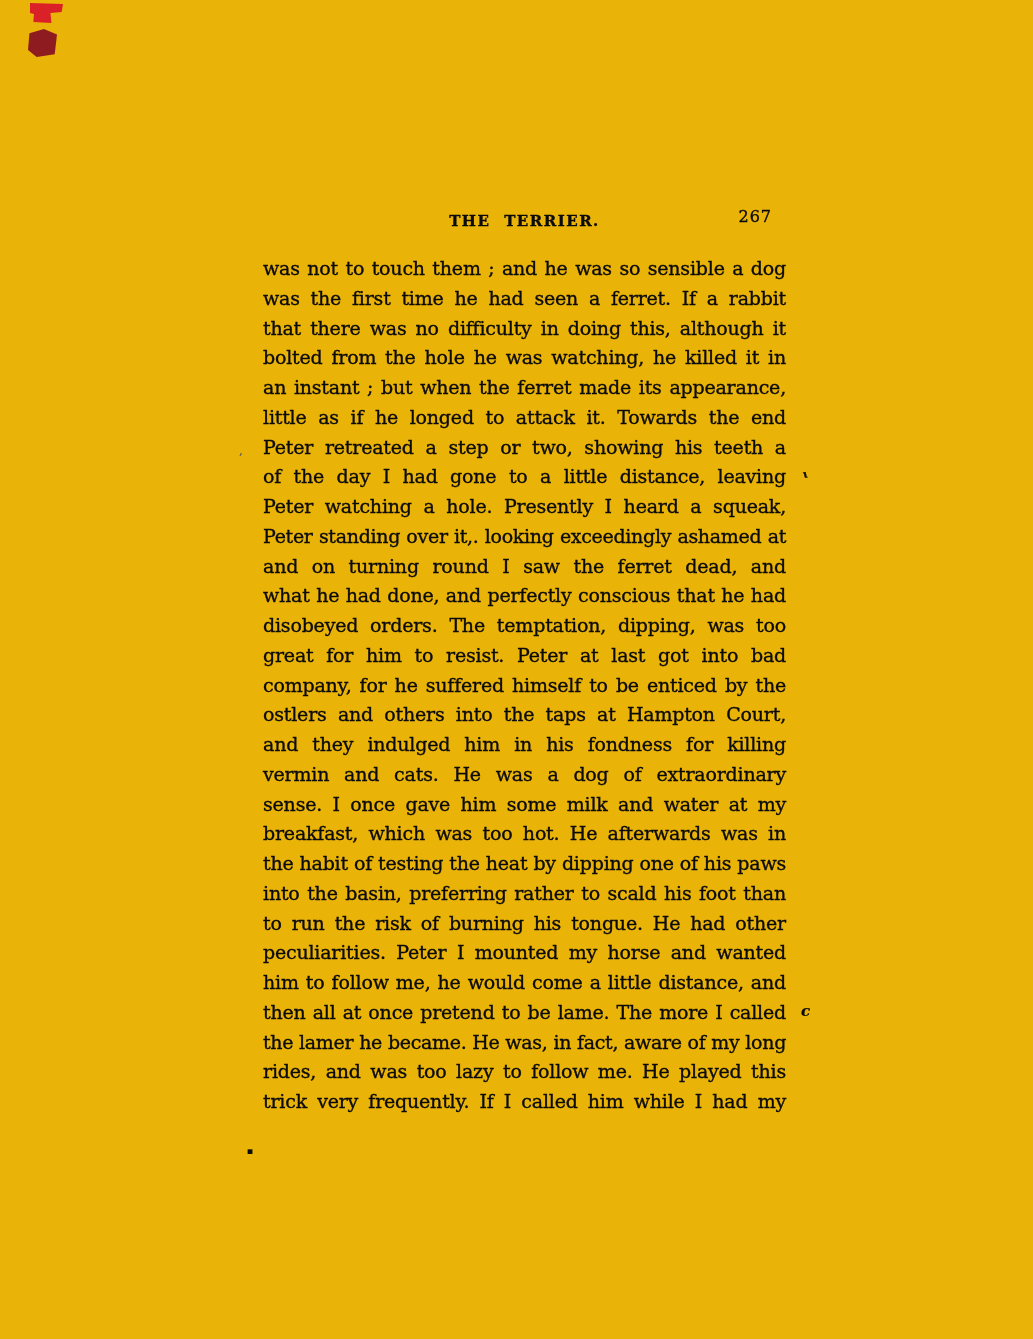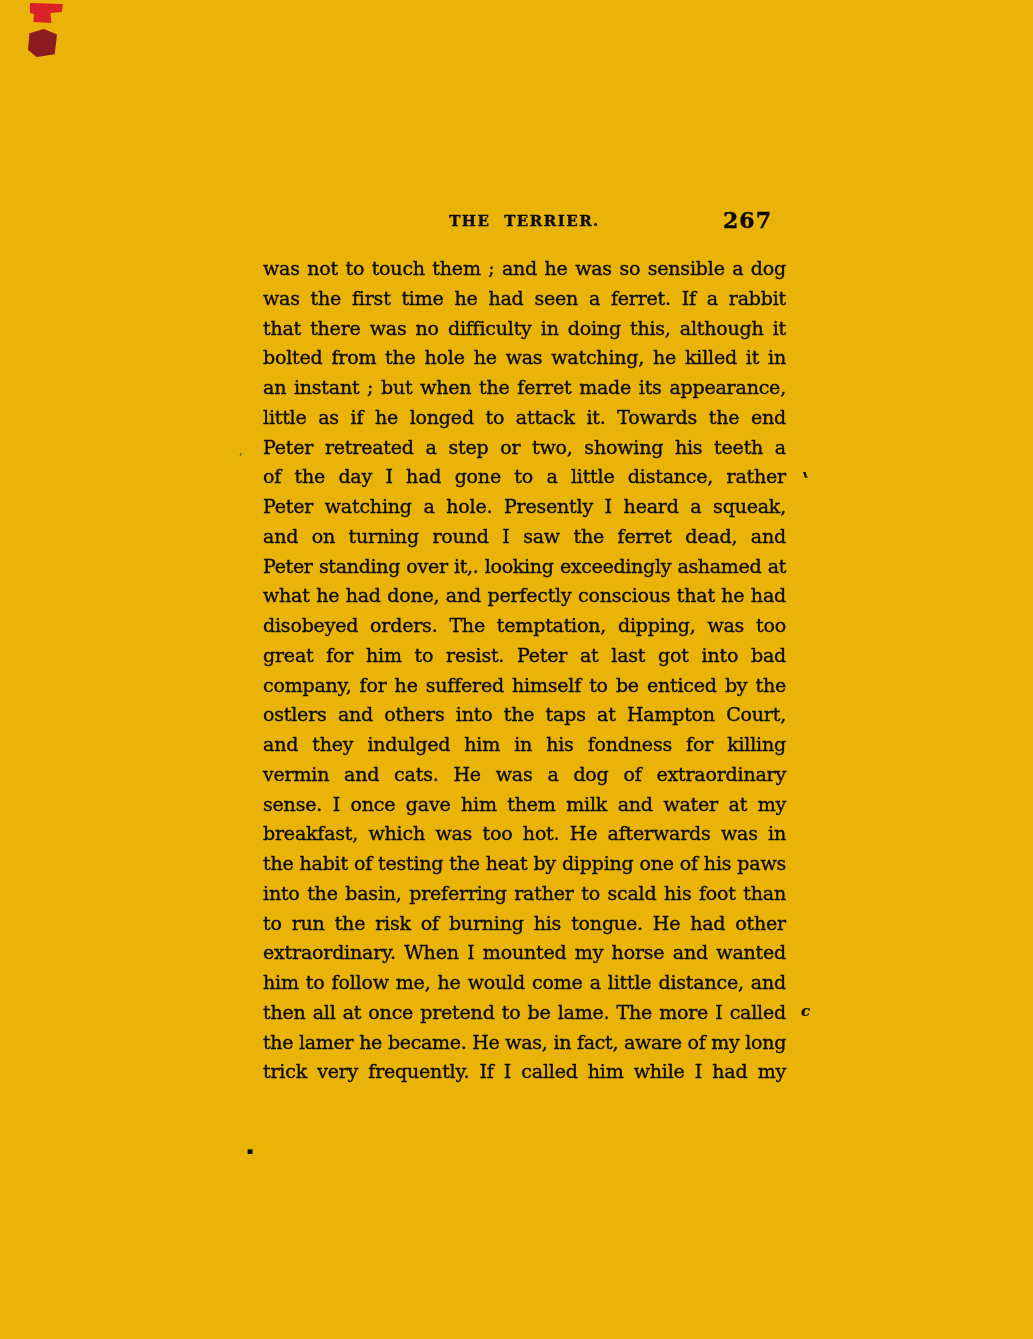--- a/index.html
+++ b/index.html
@@ -4,21 +4,21 @@
 <style>
   html,body{margin:0;padding:0;background:#ffffff;}
   .page{
     position:relative;width:1033px;height:1339px;background:#eab308;overflow:hidden;
     font-family:"DejaVu Serif", serif;color:#0b0b0b;padding-left:48px;
     -webkit-text-stroke:0.35px #0b0b0b;
   }
   
   .running-head{position:absolute;left:263px;top:211px;width:523px;height:26px;text-align:center;}
   .head-title{font-size:15px;font-weight:700;letter-spacing:1.5px;word-spacing:7px;}
-  .page-number{position:absolute;right:14px;top:-4px;font-size:22px;font-weight:700;letter-spacing:1px;margin-left:14px;}
+  .page-number{position:absolute;right:14px;top:-4px;font-size:16px;font-weight:400;letter-spacing:1px;margin-left:14px;}
   
   .body-text{
     position:absolute;left:263px;top:254px;width:523px;
     font-size:19px;line-height:29.75px;letter-spacing:-0.2px;
   }
   .text-line{
     display:block;width:100%;height:29.75px;overflow:visible;
     text-align:justify;text-align-last:justify;
   }
   
@@ -48,40 +48,41 @@
   </div>
 
   <div class="body-text">
       <div class="text-line">was not to touch them ; and he was so sensible a dog</div>
       <div class="text-line">was the first time he had seen a ferret.  If a rabbit</div>
       <div class="text-line">that there was no difficulty in doing this, although it</div>
       <div class="text-line">bolted from the hole he was watching, he killed it in</div>
       <div class="text-line">an instant ; but when the ferret made its appearance,</div>
       <div class="text-line">little as if he longed to attack it.  Towards the end</div>
       <div class="text-line">Peter retreated a step or two, showing his teeth a</div>
-      <div class="text-line">of the day I had gone to a little distance, rather</div>
+      <div class="text-line">of the day I had gone to a little distance, leaving</div>
       <div class="text-line">Peter watching a hole.  Presently I heard a squeak,</div>
+      <div class="text-line" style="letter-spacing: -0.3px;">Peter standing over it,. looking exceedingly ashamed at</div>
       <div class="text-line">and on turning round I saw the ferret dead, and</div>
-      <div class="text-line" style="letter-spacing: -0.3px;">Peter standing over it,. looking exceedingly ashamed at</div>
       <div class="text-line">what he had done, and perfectly conscious that he had</div>
       <div class="text-line">disobeyed orders.  The temptation, dipping, was too</div>
       <div class="text-line">great for him to resist.  Peter at last got into bad</div>
       <div class="text-line">company, for he suffered himself to be enticed by the</div>
       <div class="text-line">ostlers and others into the taps at Hampton Court,</div>
       <div class="text-line">and they indulged him in his fondness for killing</div>
       <div class="text-line">vermin and cats.  He was a dog of extraordinary</div>
-      <div class="text-line">sense.  I once gave him them milk and water at my</div>
+      <div class="text-line">sense.  I once gave him some milk and water at my</div>
       <div class="text-line">breakfast, which was too hot.  He afterwards was in</div>
       <div class="text-line">the habit of testing the heat by dipping one of his paws</div>
       <div class="text-line">into the basin, preferring rather to scald his foot than</div>
       <div class="text-line">to run the risk of burning his tongue.  He had other</div>
-      <div class="text-line">extraordinary.  When I mounted my horse and wanted</div>
+      <div class="text-line">peculiarities.  Peter I mounted my horse and wanted</div>
       <div class="text-line">him to follow me, he would come a little distance, and</div>
       <div class="text-line">then all at once pretend to be lame.  The more I called</div>
       <div class="text-line" style="letter-spacing: -0.3px;">the lamer he became.  He was, in fact, aware of my long</div>
+      <div class="text-line">rides, and was too lazy to follow me.  He played this</div>
       <div class="text-line">trick very frequently.  If I called him while I had my</div>
     </div>
 
   <span class="mark mark-right-upper">ɩ</span>
   <span class="mark mark-right-lower">c</span>
   <span class="mark mark-bottom-left">▪</span>
   <span class="mark mark-line7-left">,</span>
 
 </div>
 

